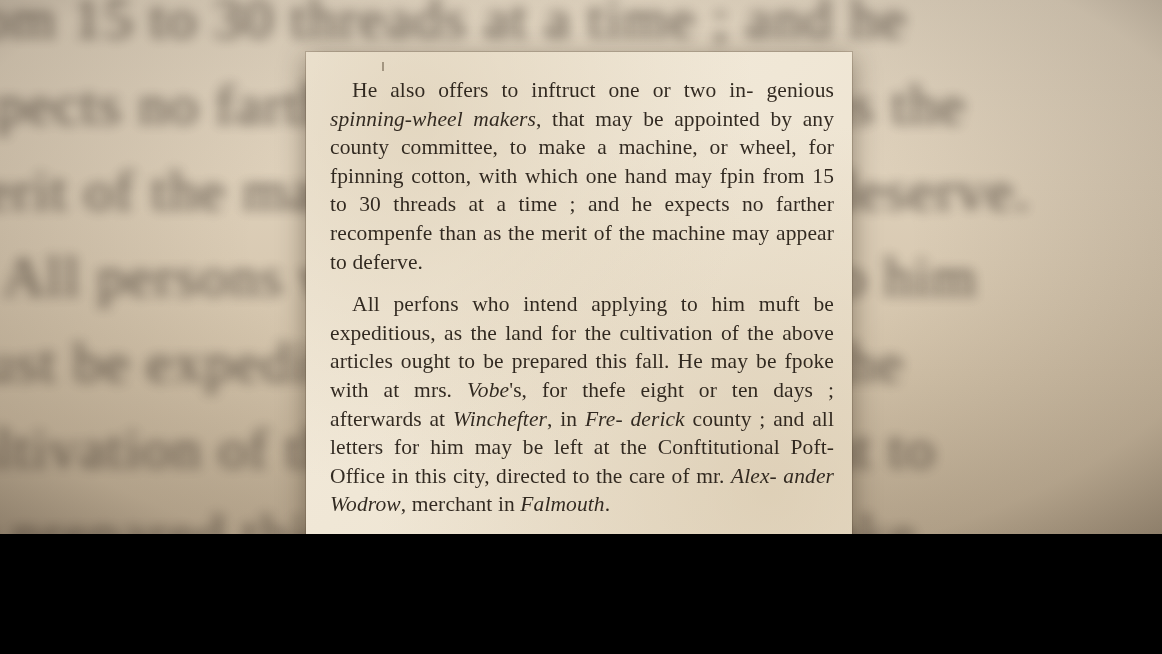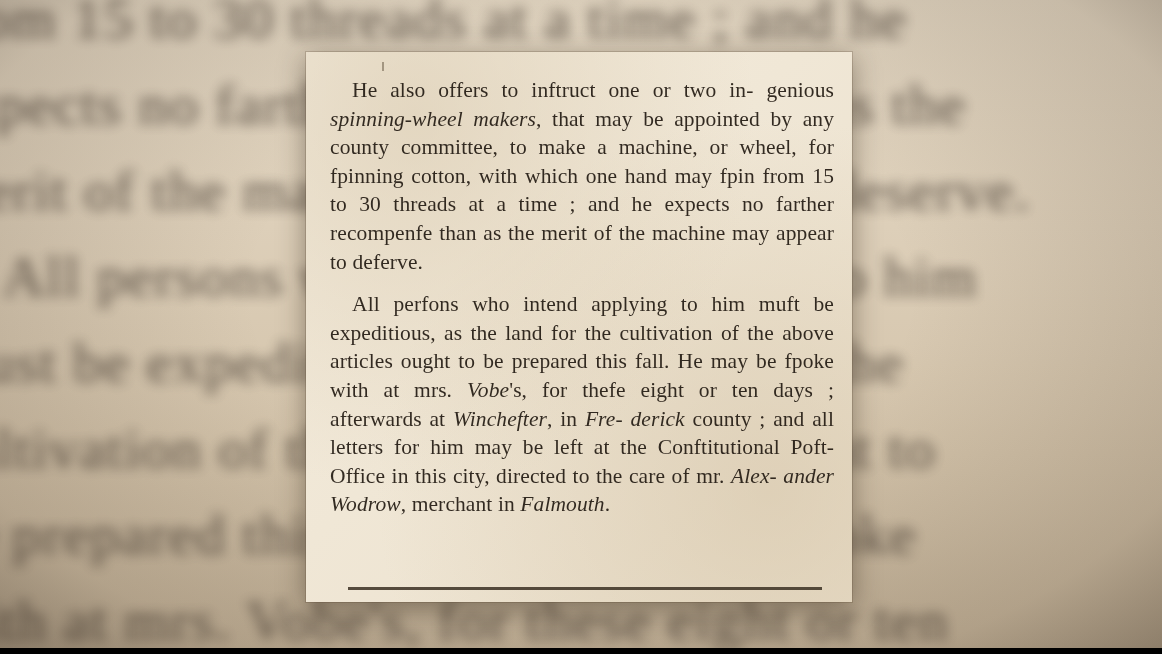--- a/index.html
+++ b/index.html
@@ -10,21 +10,21 @@
   body {
     width: 1162px;
     height: 654px;
     overflow: hidden;
     font-family: "Liberation Serif", serif;
   }
 
   #stage {
     position: relative;
     width: 1162px;
-    height: 648px;
+    height: 534px;
     overflow: hidden;
     background: #cfc0ab;
   }
 
   
   #bg-layer {
     position: absolute;
     inset: 0;
     background: linear-gradient(180deg, #e6dac6 0%, #ddcfb9 35%, #d3c3aa 70%, #c9b89e 100%);
     overflow: hidden;

